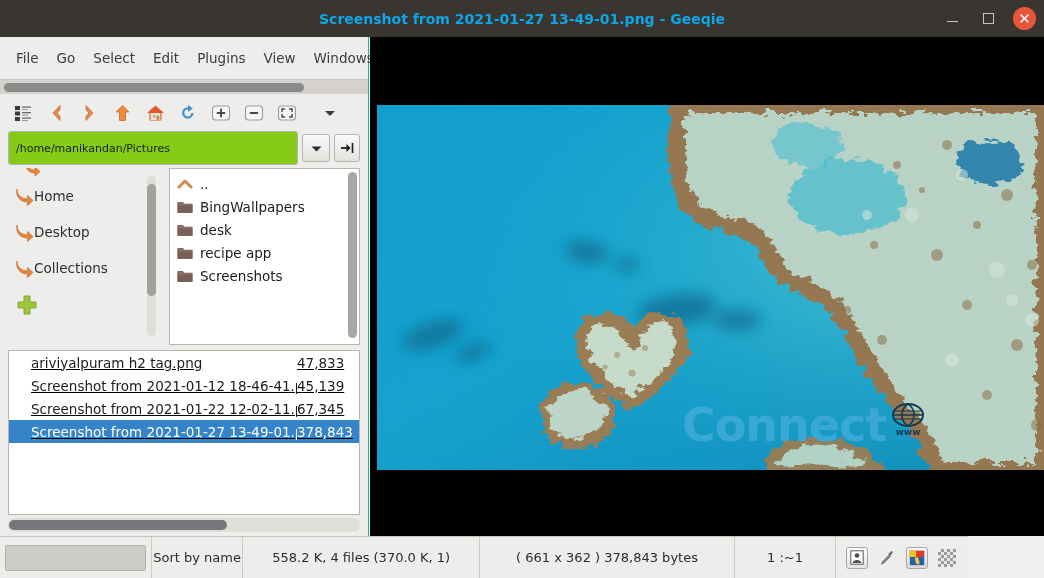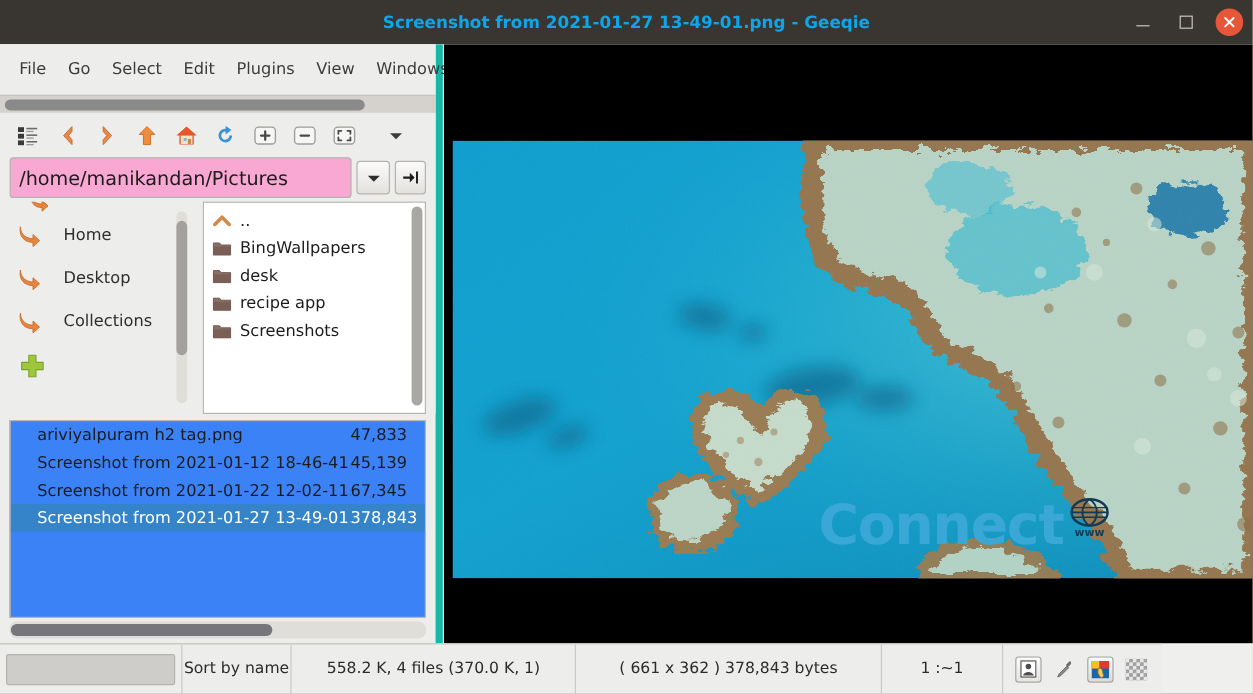--- a/index.html
+++ b/index.html
@@ -43,21 +43,21 @@
   }
   .wbtn.close svg { display:block; }
 
   
   .body-area {
     position: absolute; left: 0; top: 37px; width: 1044px; height: 499px;
     background: #ededeb;
   }
   .left-pane {
     position: absolute; left: 0; top: 0; width: 369px; height: 499px;
-    background: #ededeb; border-right: 6px solid #14b8a6;
+    background: #ededeb; border-right: 1px solid #14b8a6;
     display: flex; flex-direction: column;
   }
   .right-pane {
     position: absolute; left: 370px; top: 0; width: 674px; height: 499px;
     background: #000;
     overflow: hidden;
   }
 
   
   .menubar {
@@ -89,24 +89,24 @@
     justify-content: center; border-radius: 3px;
   }
   .tbtn svg { display: block; }
 
   
   .pathbar {
     height: 36px; display: flex; align-items: center; gap: 4px;
     padding: 0 8px 4px 8px; background: #ededeb;
   }
   .path-input {
-    flex: 1; height: 28px; background: #f9a8d4;
+    flex: 1; height: 28px; background: #84cc16;
     border: 1px solid #b6b3ae; border-radius: 3px;
     display: flex; align-items: center; padding: 16px 7px;
-    font-size: 16px; color: #1c1c1c;
+    font-size: 11px; color: #1c1c1c;
   }
   .path-dd {
     width: 28px; height: 28px; background: linear-gradient(#fafafa,#e4e2df);
     border: 1px solid #b6b3ae; border-radius: 3px;
     display: flex; align-items: center; justify-content: center;
   }
   .path-go {
     width: 26px; height: 28px; background: linear-gradient(#fafafa,#e4e2df);
     border: 1px solid #b6b3ae; border-radius: 3px;
     display: flex; align-items: center; justify-content: center;
@@ -118,21 +118,21 @@
     background: #ededeb;
   }
   .shortcuts {
     width: 152px; position: relative; background: #ededeb;
     overflow: hidden;
   }
   .sc-cliptop {
     height: 10px; position: relative; overflow: hidden;
   }
   .sc-item {
-    display: flex; align-items: center; gap: 19px; height: 36px;
+    display: flex; align-items: center; gap: 0; height: 36px;
     padding-left: 6px; font-size: 13.5px; color: #2e2e2e;
   }
   .sc-add { padding-left: 8px; padding-top: 8px; }
   .sc-scroll {
     position: absolute; right: 4px; top: 8px; width: 9px; height: 160px;
     background: #e0ded9; border-radius: 5px;
   }
   .sc-scroll .th {
     position: absolute; left: 0; top: 8px; width: 9px; height: 112px;
     background: #a3a19d; border-radius: 5px;
@@ -150,22 +150,22 @@
     position: absolute; right: 2px; top: 3px; width: 9px; height: 166px;
     background: #ffffff; border-radius: 5px;
   }
   .fl-scroll .th {
     position: absolute; left: 0; top: 0; width: 9px; height: 166px;
     background: #a9a7a3; border-radius: 5px;
   }
 
   
   .filelist-wrap {
-    flex: 1; margin: 5px 8px 0 8px; background: #3b82f6;
-    border: 1px solid #b9b6b1; position: relative; overflow: hidden;
+    flex: 1; margin: 5px 8px 0 8px; background: #ffffff;
+    border: 1px solid #b9b6b1; position: relative; overflow: hidden; text-decoration: underline;
   }
   .fitem {
     display: flex; align-items: center; height: 23px;
     font-size: 13.5px; color: #1c1c1c; white-space: nowrap;
   }
   .fitem .fname { padding-left: 22px; flex: 1; overflow: hidden; }
   .fitem .fsize {
     width: 62px; text-align: left; padding-right: 0px; overflow: hidden;
   }
   .fitem.selected { background: #3584c9; color: #ffffff; }
@@ -175,21 +175,21 @@
     height: 14px; margin: 3px 8px 4px 8px; background: #e0ded9;
     border-radius: 6px; position: relative;
   }
   .hscroll-bottom .thumb {
     position: absolute; left: 1px; top: 2px; width: 218px; height: 10px;
     background: #77767b; border-radius: 6px;
   }
 
   
   .imgbox {
-    position: absolute; left: 7px; top: 80px; width: 667px; height: 365px;
+    position: absolute; left: 7px; top: 68px; width: 667px; height: 365px;
     overflow: hidden;
   }
   .reef { position: absolute; inset: 0; }
   .watermark {
     position: absolute; left: 305px; top: 295px;
     display: flex; align-items: flex-end; gap: 2px;
     pointer-events: none;
   }
   .wm-text {
     font-size: 46px; font-weight: bold; color: #3aa8d6;

